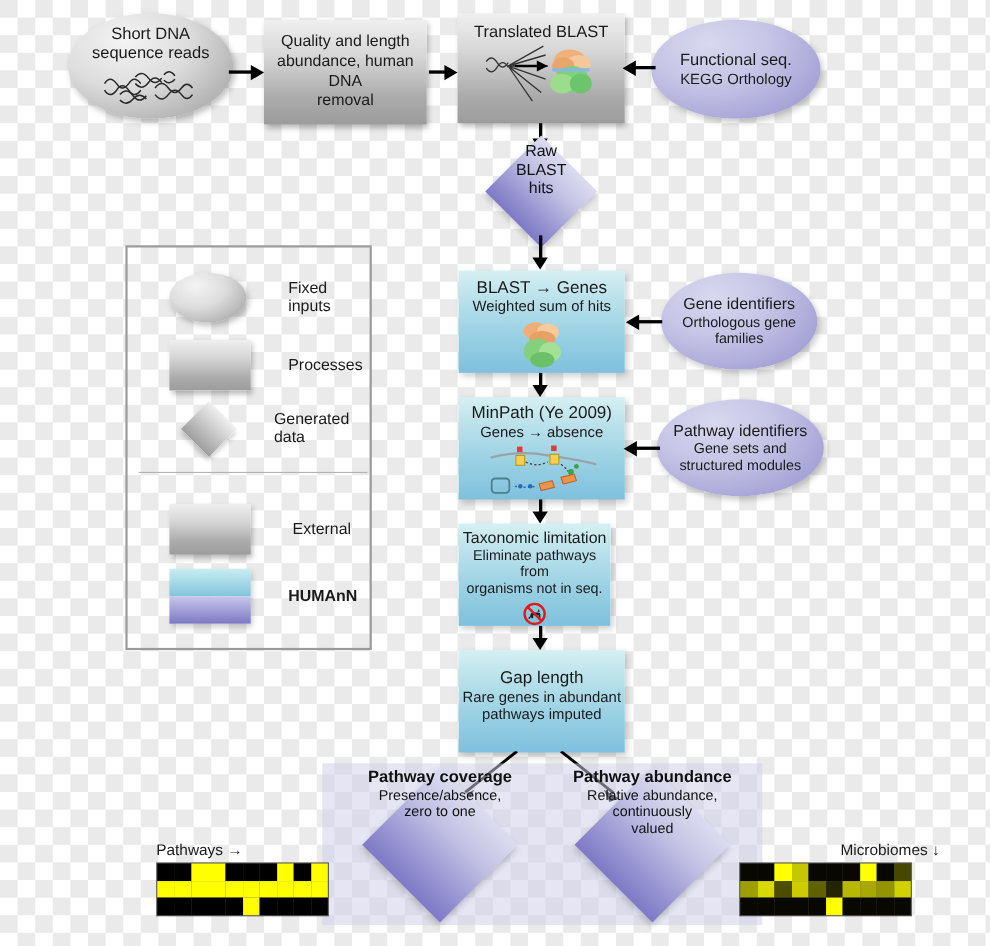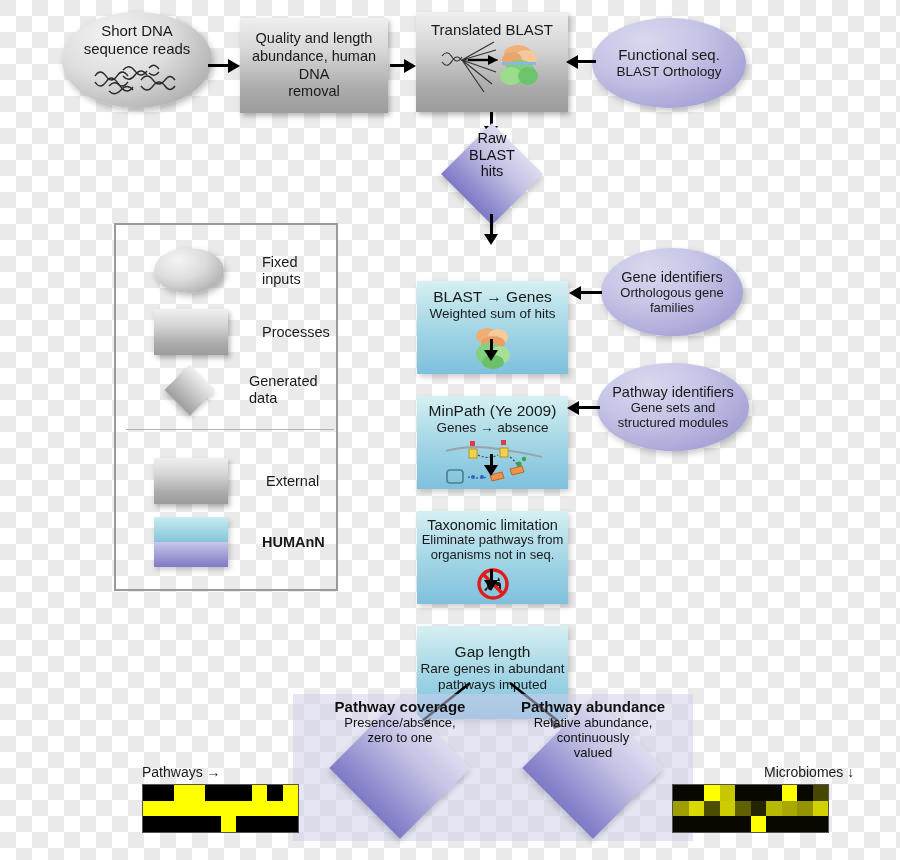--- a/index.html
+++ b/index.html
@@ -29,21 +29,20 @@
   
   .ellipse-purple {
     border-radius:50%;
     background:radial-gradient(ellipse at 34% 24%, #d8d8ef 0%, #c6c5e6 38%, #a6a3d6 78%, #9693cf 100%);
     box-shadow:2px 3px 6px rgba(0,0,0,.22);
   }
   
   .humann-box {
     background:linear-gradient(to bottom,#d6f0f2 0%,#bfe4ec 22%,#9cd2e4 60%,#7fc0dd 100%);
     box-shadow:2px 3px 6px rgba(0,0,0,.20);
-    margin-top:35px;
   }
   
   .diamond { position:absolute; }
   .diamond .dshape {
     position:absolute; inset:0;
     background:linear-gradient(to bottom,#dcdcf0 0%,#c3c2e4 35%,#9a97d3 72%,#7d79c6 100%);
     transform:rotate(45deg);
     box-shadow:2px 3px 6px rgba(0,0,0,.18);
   }
   .diamond .dlabel {
@@ -134,21 +133,21 @@
       <ellipse cx="79" cy="38" rx="11" ry="9" fill="#9bdd8c"></ellipse>
       <ellipse cx="96" cy="38" rx="10" ry="9" fill="#6cc46c"></ellipse>
       <rect x="70" y="24" width="34" height="3" fill="#88b8e0"></rect>
     </g>
   </svg>
 </div>
 
 <div class="node ellipse-purple" style="left:592px;top:18px;width:154px;height:90px;">
   <div style="font-size:15px;line-height:1.2;">
     <div>Functional seq.</div>
-    <div style="font-size:13.5px;">BLAST Orthology</div>
+    <div style="font-size:13.5px;">KEGG Orthology</div>
   </div>
 </div>
 
 <div class="arrow-line" style="left:208px;top:64px;width:22px;height:3px;"></div>
 <div class="arrow-head ah-right" style="left:228px;top:59px;"></div>
 
 <div class="arrow-line" style="left:390px;top:64px;width:16px;height:3px;"></div>
 <div class="arrow-head ah-right" style="left:404px;top:59px;"></div>
 
 <div class="arrow-line" style="left:576px;top:60px;width:20px;height:3px;"></div>
@@ -223,21 +222,21 @@
     <div style="font-size:13px;">Gene sets and</div>
     <div style="font-size:13px;">structured modules</div>
   </div>
 </div>
 <div class="arrow-line" style="left:578px;top:406px;width:22px;height:3px;"></div>
 <div class="arrow-head ah-left" style="left:567px;top:401px;"></div>
 
 <div class="arrow-line" style="left:490px;top:454px;width:3px;height:14px;"></div>
 <div class="arrow-head ah-down" style="left:484px;top:465px;"></div>
 
-<div class="node humann-box" style="left:417px;top:476px;width:151px;height:93px;justify-content:flex-start;padding-top:6px;">
+<div class="node humann-box" style="left:417px;top:476px;width:138px;height:93px;justify-content:flex-start;padding-top:6px;">
   <div style="font-size:14.5px;">Taxonomic limitation</div>
   <div style="font-size:13px;line-height:1.15;">
     <div>Eliminate pathways from</div>
     <div>organisms not in seq.</div>
   </div>
   <svg width="34" height="34" viewBox="0 0 34 34" style="margin-top:4px;">
     <circle cx="17" cy="17" r="14" fill="none" stroke="#e01b1b" stroke-width="3.4"></circle>
     <g fill="#1a1a1a">
       <path d="M11,20 q0,-5 4,-5 l7,0 q3,0 3,3 l0,5 l-2,0 l0,-4 l-8,0 l0,4 l-2,0 z"></path>
       <path d="M21,14 l2,-4 l1,4 z"></path>

